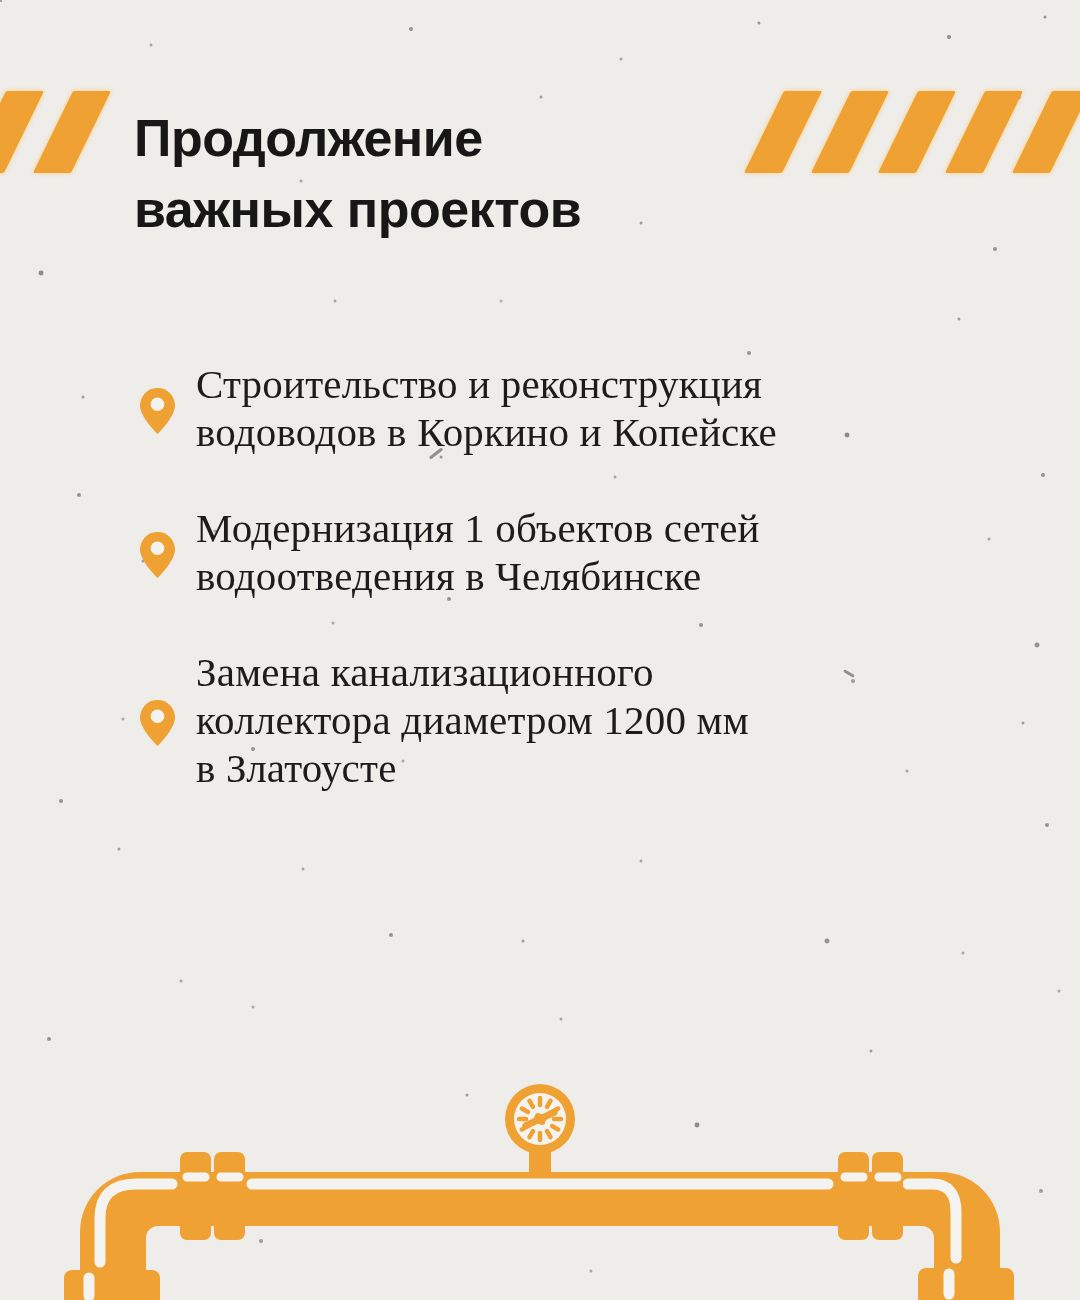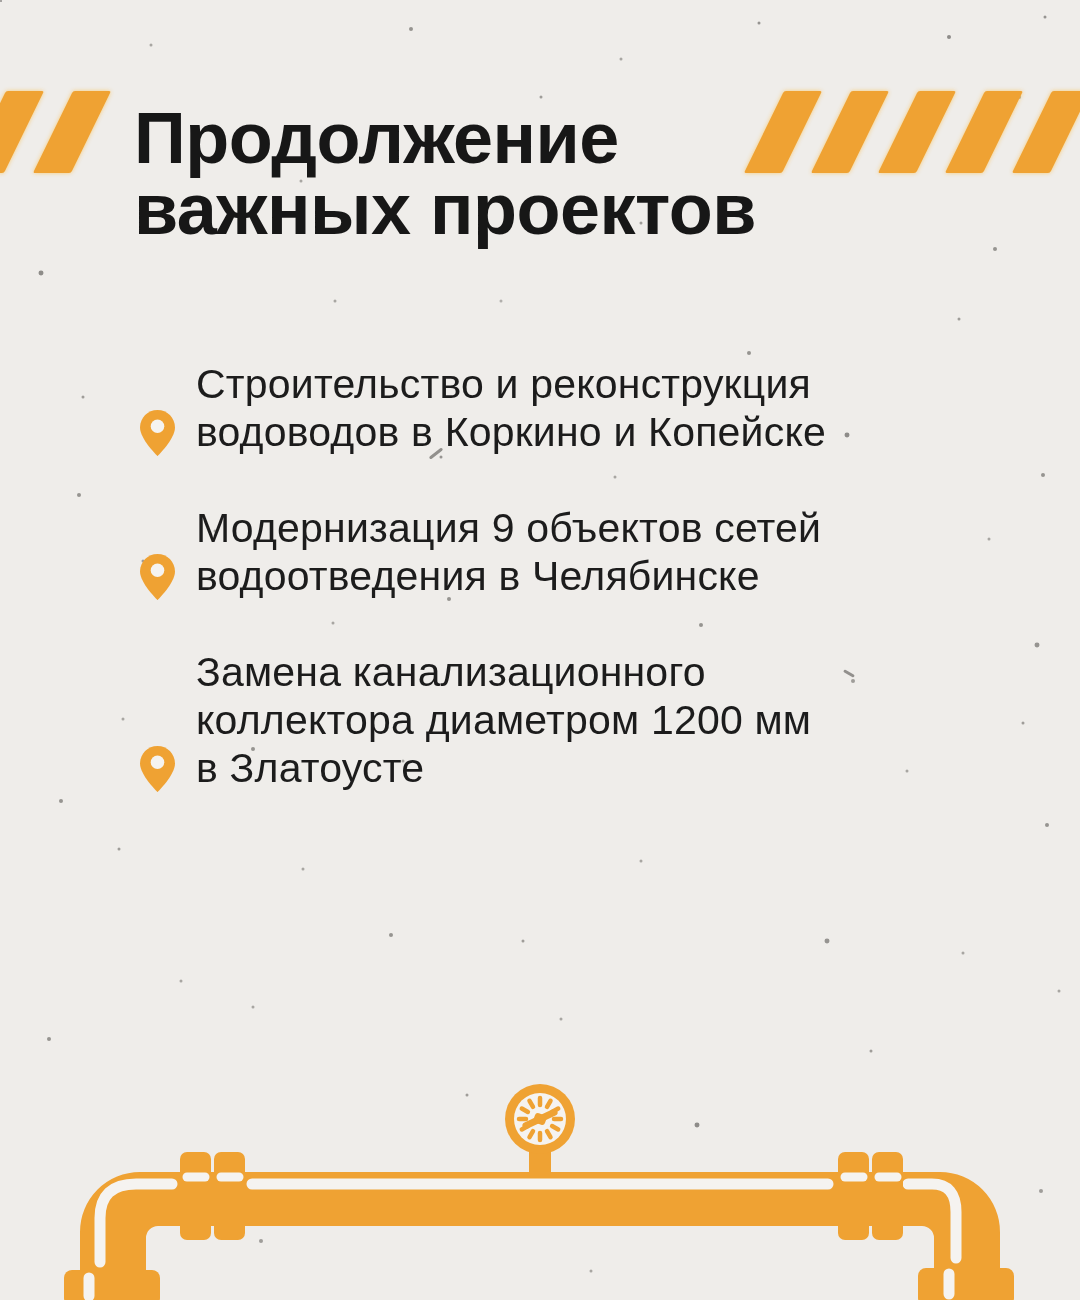--- a/index.html
+++ b/index.html
@@ -64,27 +64,27 @@
     background:var(--accent);
     transform:skewX(-26deg);transform-origin:bottom left;
     border-radius:2px;
     box-shadow:0 0 4px rgba(248,200,105,.9);
   }
   .stripe:last-child{margin-right:0;}
 
   
   .title{
     position:absolute;left:134px;top:103px;margin:0;
-    font-size:72px;line-height:71px;font-weight:700;letter-spacing:-.5px;
+    font-size:52px;line-height:71px;font-weight:700;letter-spacing:-.5px;
     color:var(--text);white-space:pre-line;
   }
 
   
   .bullets{position:absolute;left:140px;top:360px;width:800px;}
-  .bullet{display:flex;align-items:flex-end;margin-bottom:48px;}
+  .bullet{display:flex;align-items:center;margin-bottom:48px;font-family:Liberation Serif, serif;}
   .pin{width:35px;height:46px;margin-top:6px;flex:none;}
   .bullet-text{
     margin-left:21px;
     font-size:41px;line-height:48px;letter-spacing:.2px;
     color:#1c1c1c;white-space:pre-line;
   }
 
   
   .pipe-wrap{position:absolute;left:0;bottom:0;width:1080px;height:240px;}
 </style>
@@ -122,21 +122,21 @@
       </svg>
       <div class="bullet-text">Строительство и реконструкция
 водоводов в Коркино и Копейске</div>
     </div>
 
     <div class="bullet">
       <svg class="pin" viewBox="0 0 35 46">
         <path d="M17.5 0C7.8 0 0 7.8 0 17.4 0 29 17.5 46 17.5 46S35 29 35 17.4C35 7.8 27.2 0 17.5 0Z" fill="var(--accent)"></path>
         <circle cx="17.5" cy="16.2" r="6.8" fill="var(--hl)"></circle>
       </svg>
-      <div class="bullet-text">Модернизация 9 объектов сетей
+      <div class="bullet-text">Модернизация 1 объектов сетей
 водоотведения в Челябинске</div>
     </div>
 
 
     <div class="bullet">
       <svg class="pin" viewBox="0 0 35 46">
         <path d="M17.5 0C7.8 0 0 7.8 0 17.4 0 29 17.5 46 17.5 46S35 29 35 17.4C35 7.8 27.2 0 17.5 0Z" fill="var(--accent)"></path>
         <circle cx="17.5" cy="16.2" r="6.8" fill="var(--hl)"></circle>
       </svg>
       <div class="bullet-text">Замена канализационного

